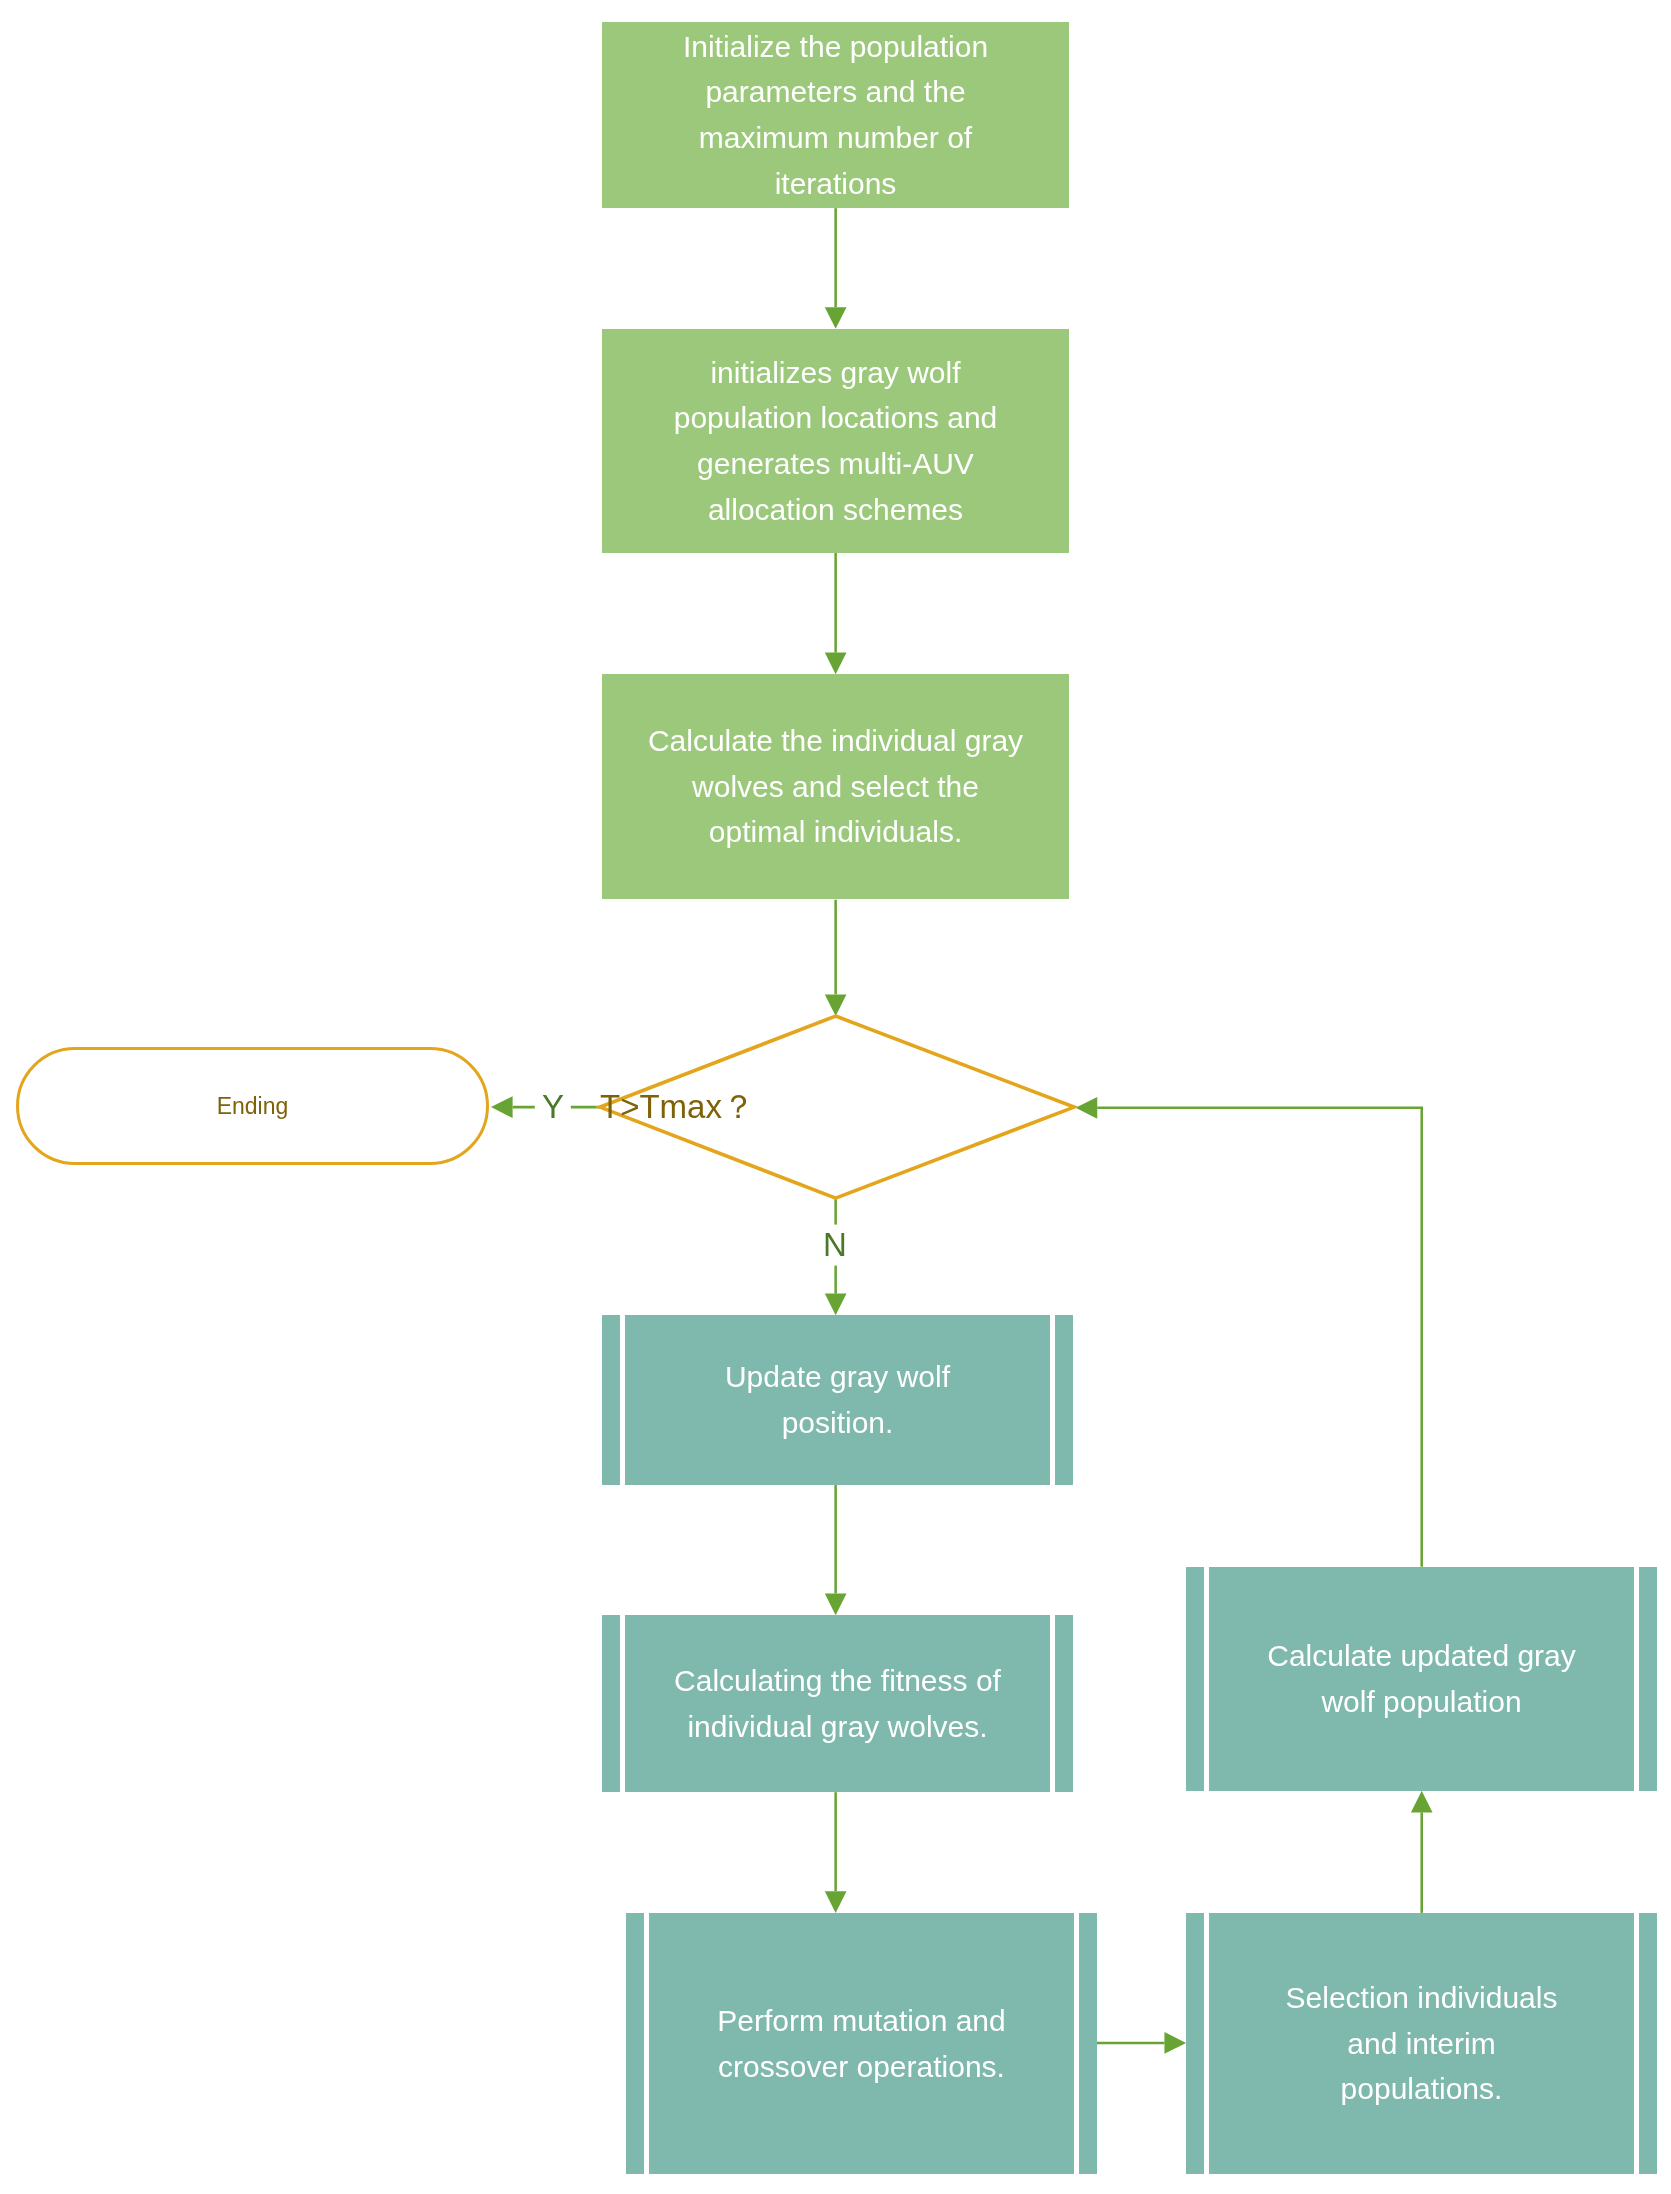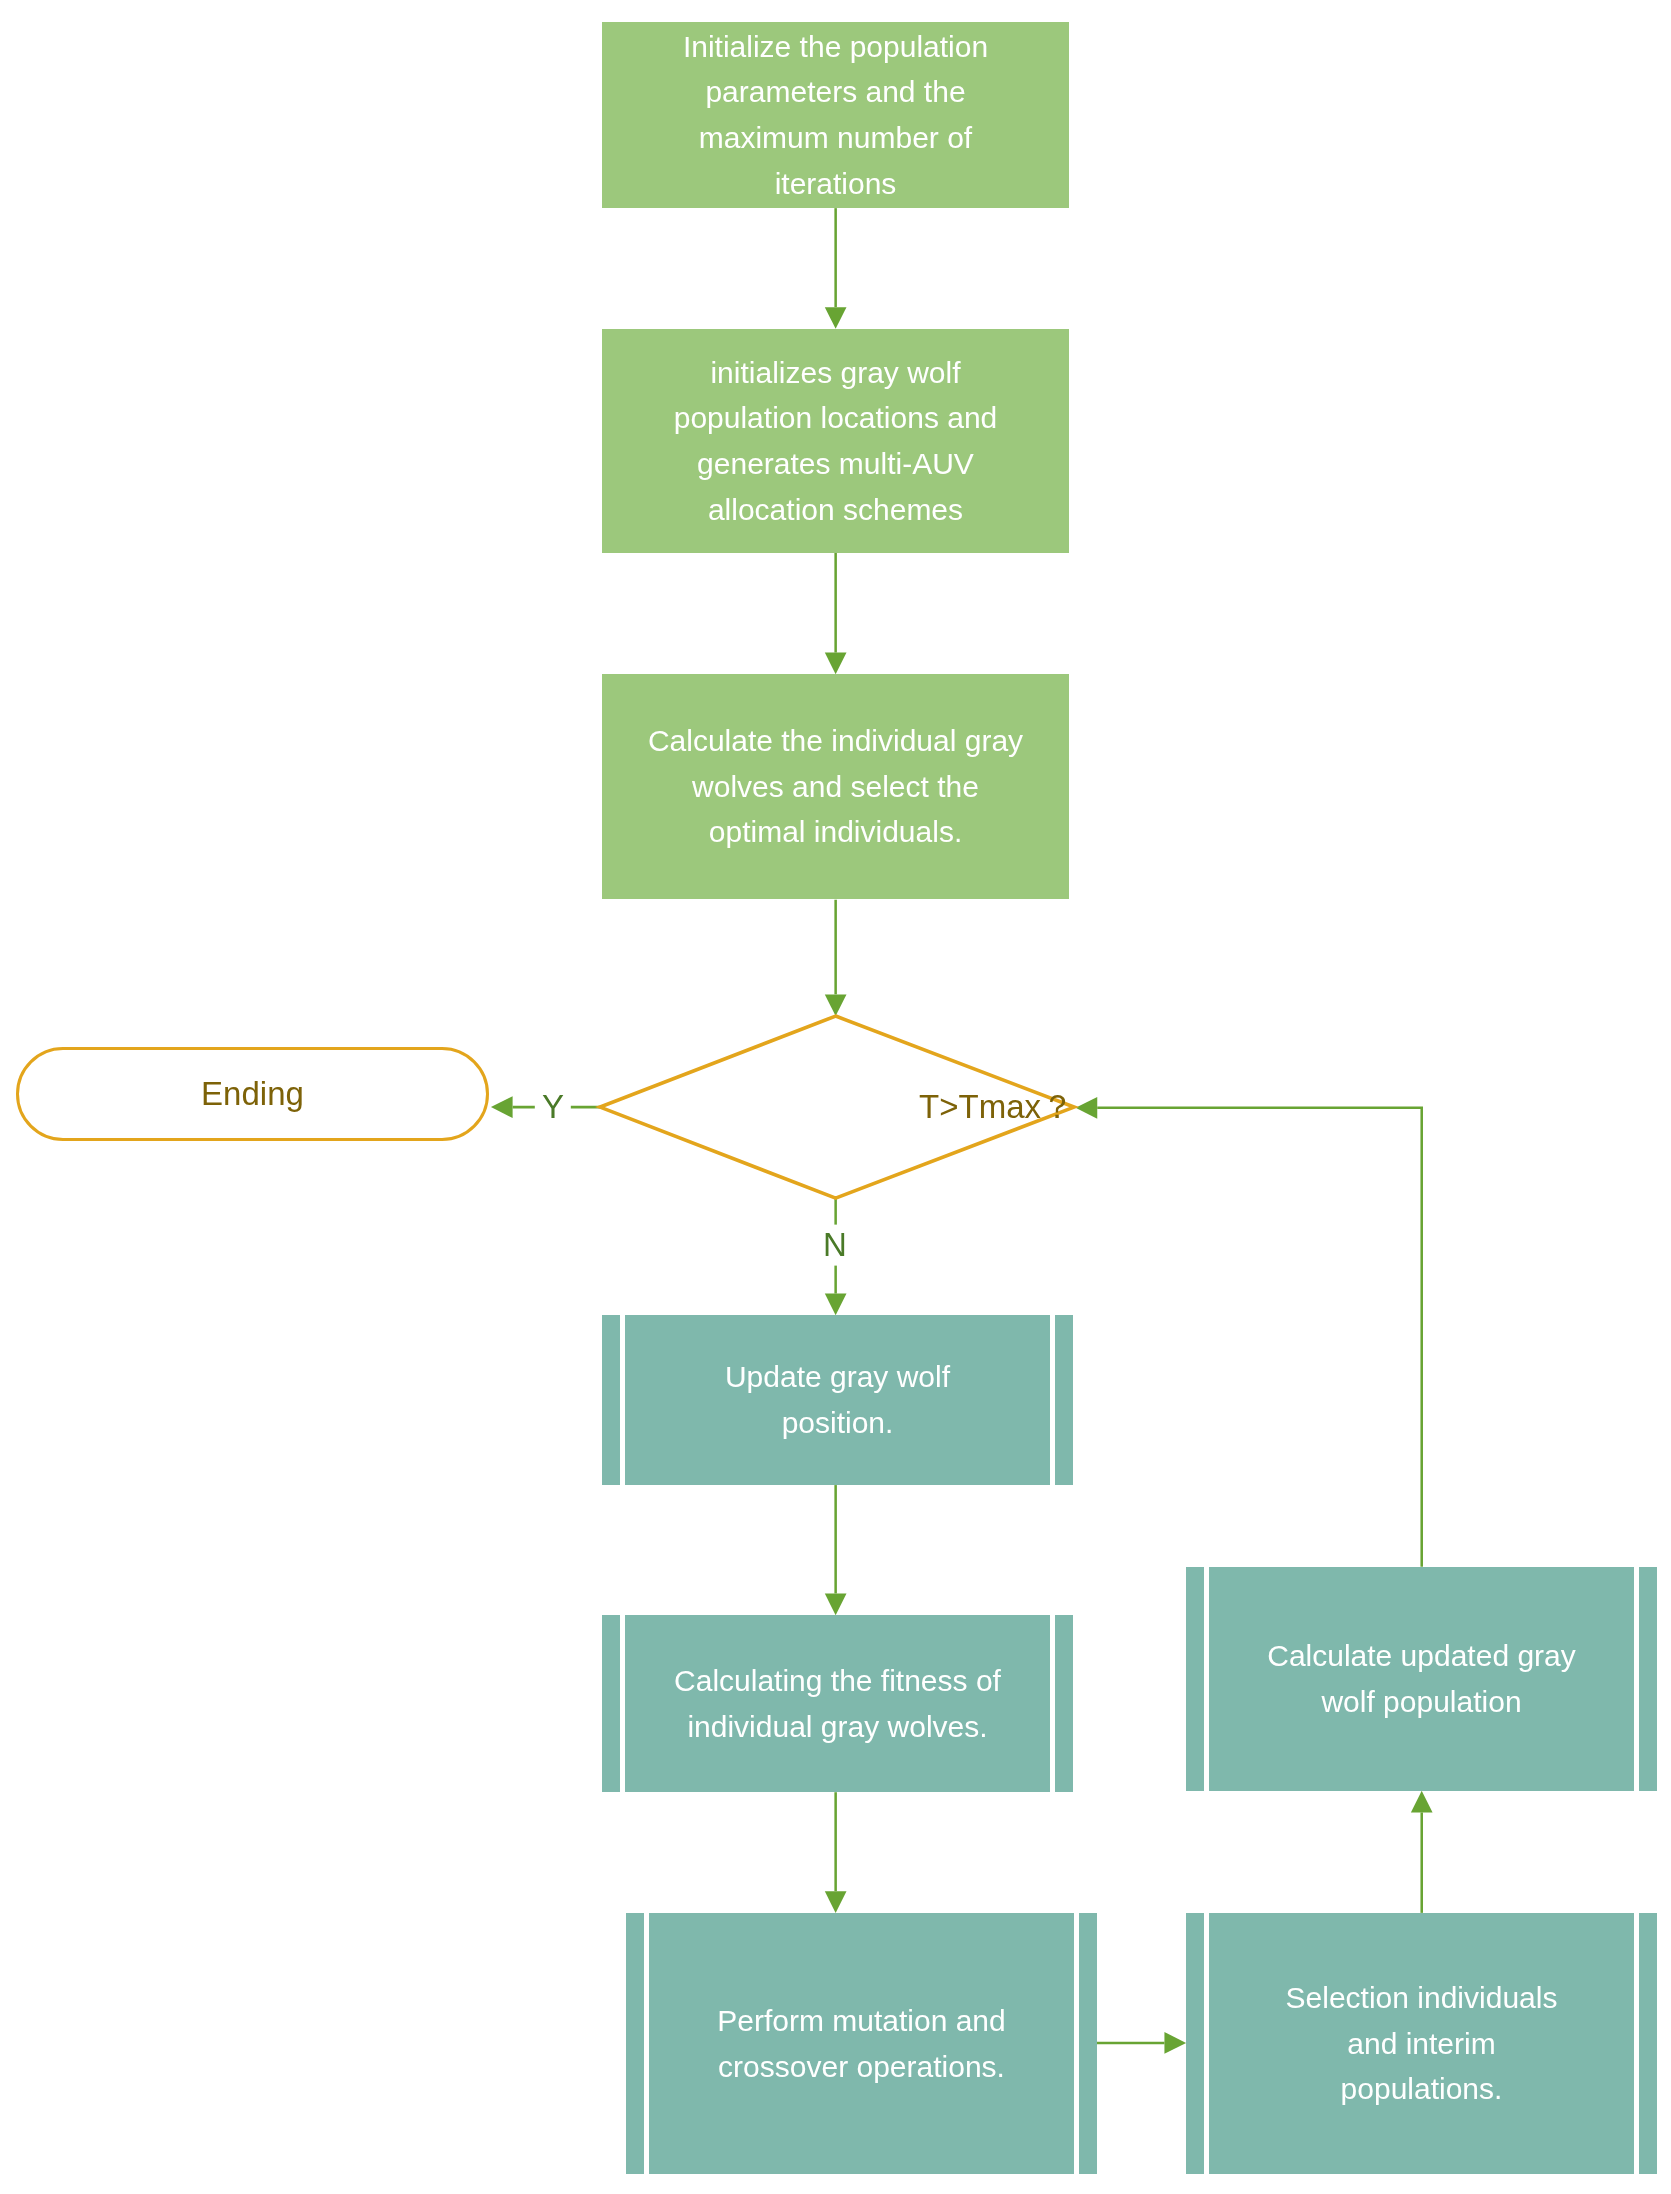--- a/index.html
+++ b/index.html
@@ -35,28 +35,28 @@
   }
   .subprocess::before{left:18px;}
   .subprocess::after{right:18px;}
   .pad-a{padding:0 42px;}
   .pad-b{padding:0 108px;}
   .pad-c{padding:16px 55px;}
   .pad-d{padding:0 89px;}
   .pad-e{padding:12px 66px;}
   .decision-label{
     position:absolute;left:600px;top:1016px;width:474px;height:182px;
-    display:flex;align-items:center;justify-content:flex-end;
+    display:flex;align-items:center;justify-content:flex-start;
     color:var(--decision_text);font-size:33px;
   }
   .terminator{
-    position:absolute;left:16px;top:1047px;width:473px;height:94px;
+    position:absolute;left:16px;top:1047px;width:473px;height:118px;
     border:3.6px solid var(--decision_border);border-radius:65px;
     display:flex;align-items:center;justify-content:center;
-    color:var(--decision_text);font-size:33px;
+    color:var(--decision_text);font-size:23px;
     background:var(--background);
   }
   .edge-label{
     position:absolute;transform:translate(-50%,-50%);
     color:var(--label_green);font-size:33px;
     background:var(--background);padding:1.4px 7.2px;
   }
   .cline{stroke:var(--arrow_green);stroke-width:3.5;fill:none;}
   .chead{fill:var(--arrow_green);stroke:none;}
   .diamond{fill:var(--background);stroke:var(--decision_border);stroke-width:5;}

